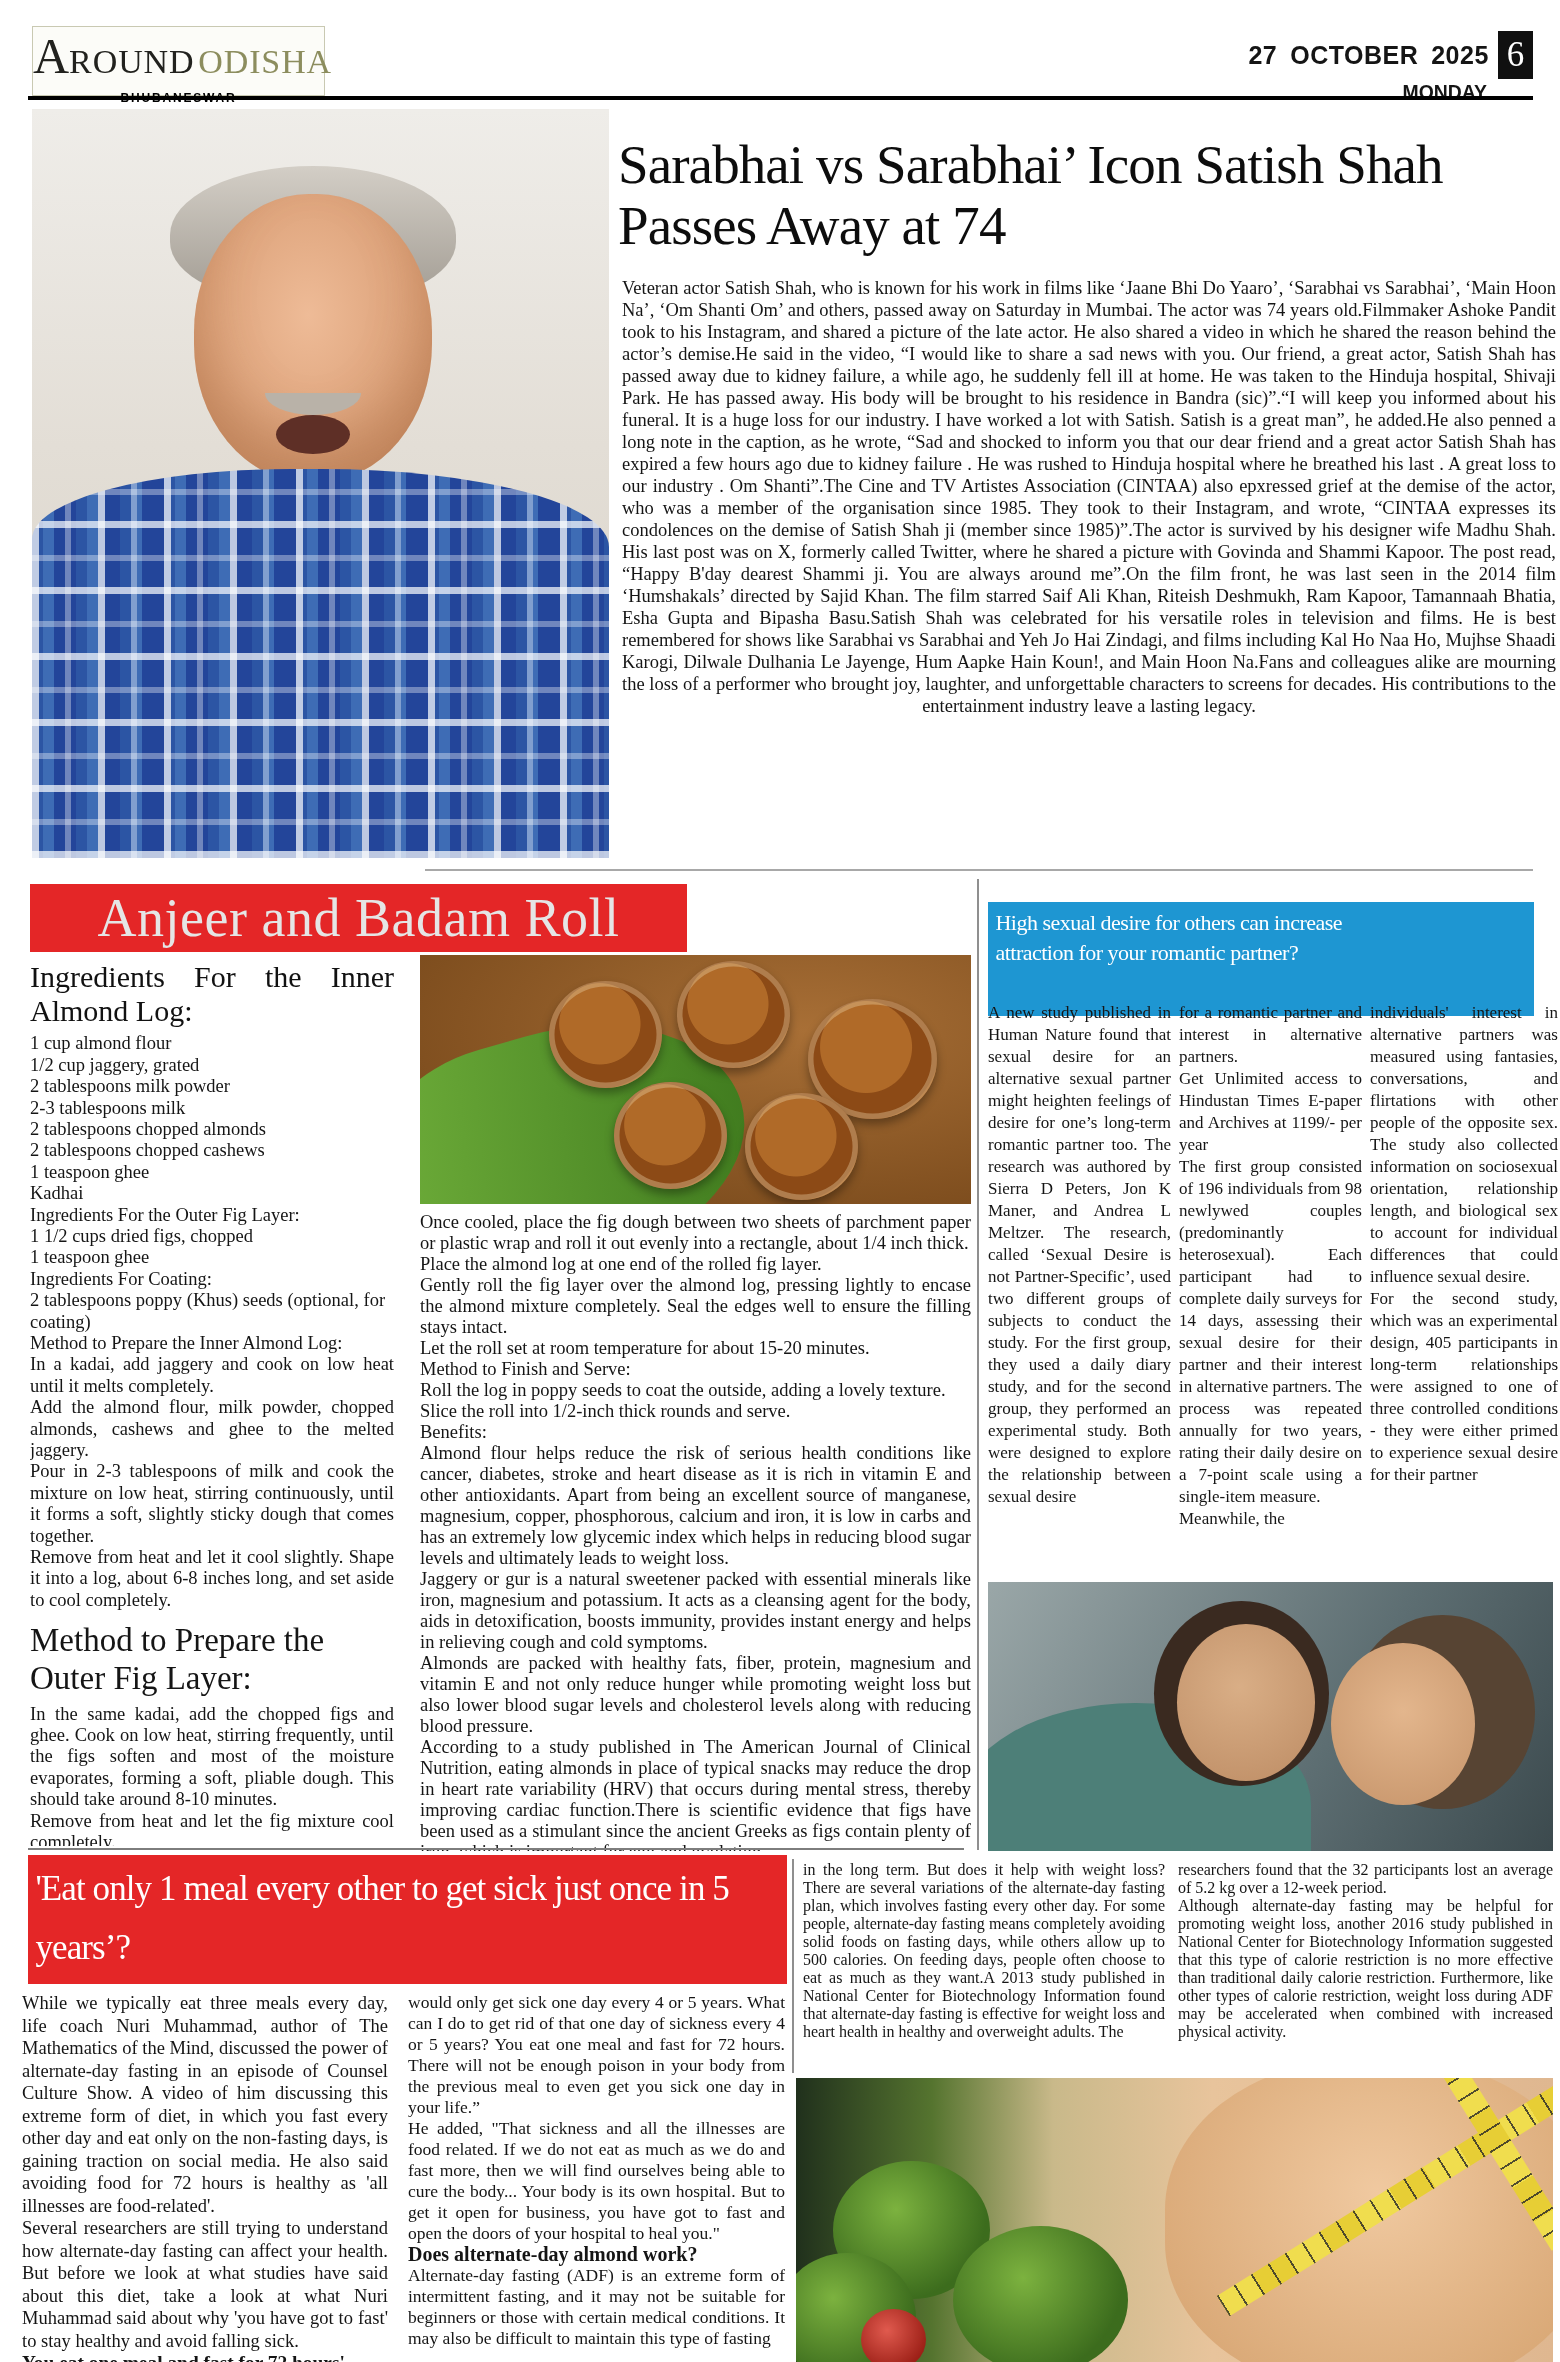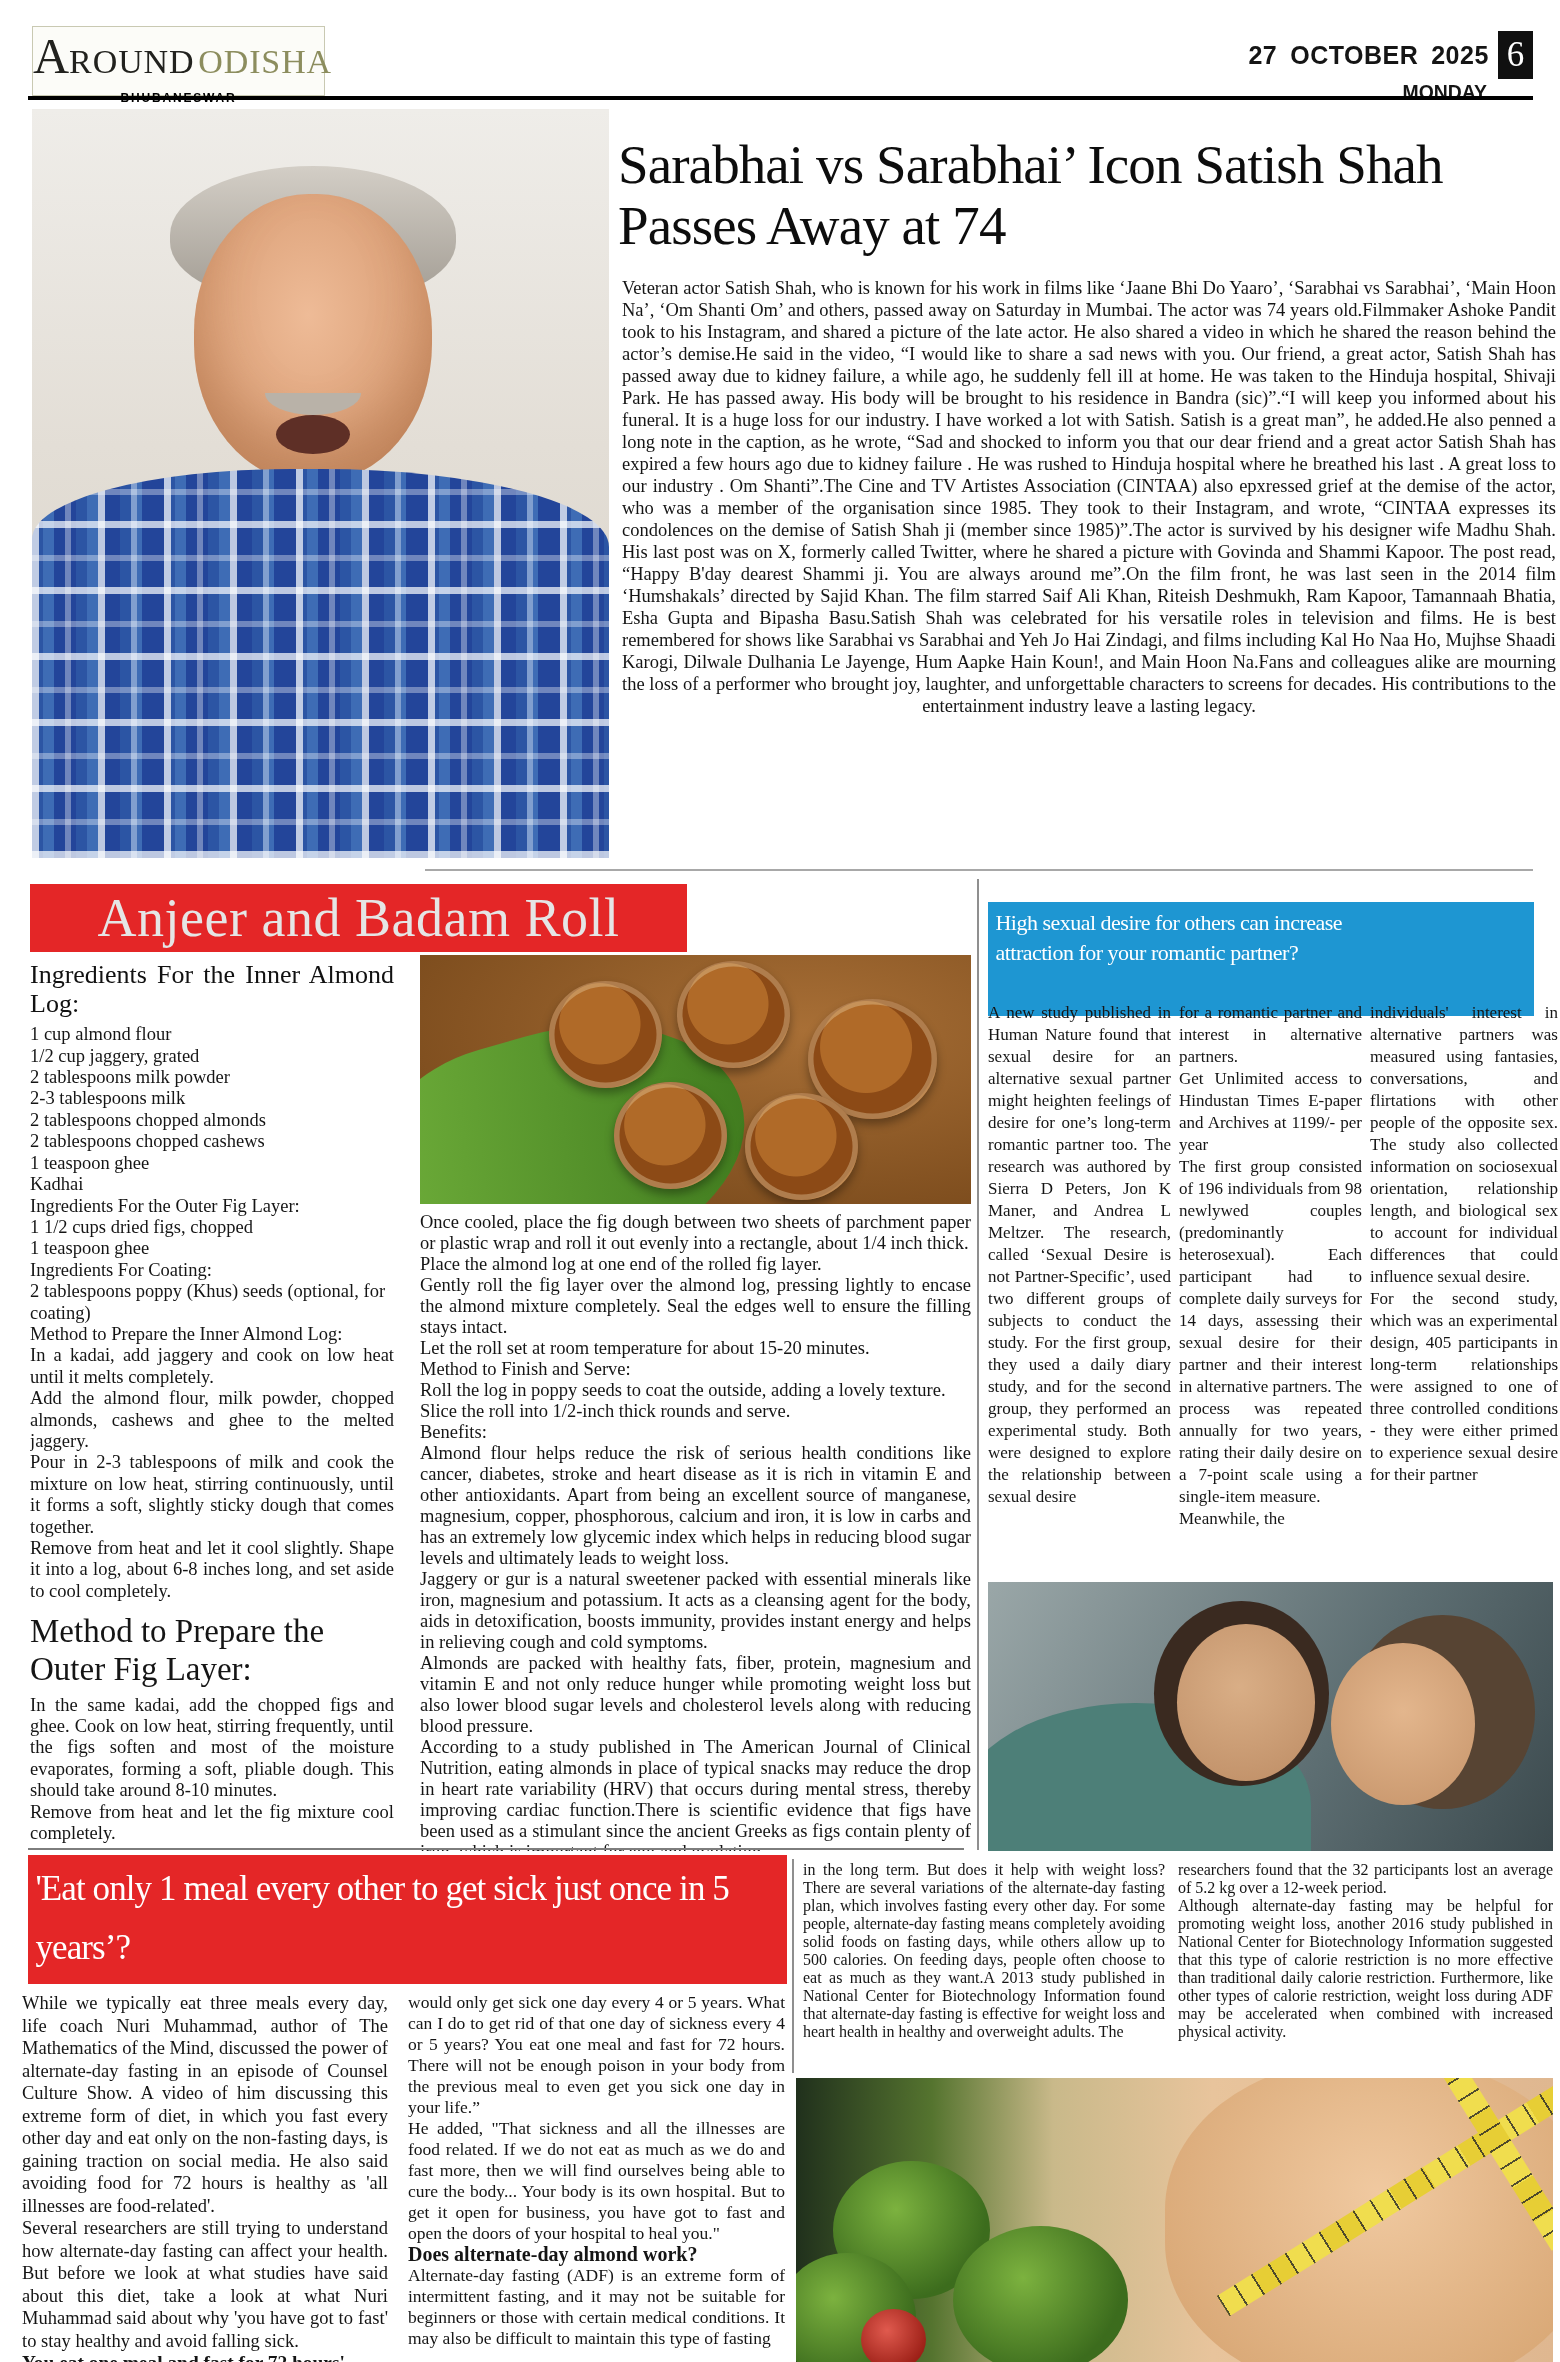--- a/index.html
+++ b/index.html
@@ -55,21 +55,21 @@
     font-weight:normal; letter-spacing:-0.9px; color:#0d0d0d; }
   .op-body { left:622px; top:277px; width:934px; height:570px; font-size:18.5px;
     line-height:22px; text-align:justify; text-align-last:center; }
   .hrule-obit { left:425px; top:869px; width:1108px; height:1.8px; background:#a8a8a8; }
 
   
   .recipe-banner { left:30px; top:884px; width:657px; height:68px; background:#e42627;
     color:#e5e5e5; text-align:center; }
   .recipe-banner span { font-size:54px; line-height:68px; letter-spacing:0.5px; }
   .recipe-col-left { left:30px; top:960px; width:364px; height:886px; }
-  .recipe-h2 { font-size:26px; font-weight:normal; line-height:1.13; text-align:justify;
+  .recipe-h2 { font-size:30px; font-weight:normal; line-height:1.13; text-align:justify;
     margin-bottom:5.5px; color:#111; }
   .recipe-ing { font-size:18.5px; line-height:21.4px; }
   .recipe-method { font-size:18.5px; line-height:21.4px; }
   .recipe-h2b { font-size:33px; font-weight:normal; line-height:1.15; margin:11px 0 5.5px 0; }
   .food-photo { left:420px; top:955px; width:551px; height:249px; overflow:hidden;
     background:radial-gradient(ellipse at 70% 30%,#a86f36,#7c4c1d 80%); }
   .leaf { position:absolute; left:-37px; top:30%; width:66%; height:95%;
     background:linear-gradient(100deg,#6fae3a,#3f7a1e); border-radius:40% 60% 55% 45%;
     transform:rotate(-16deg); }
   .slice { position:absolute; width:113px; height:107px; border-radius:50%;

